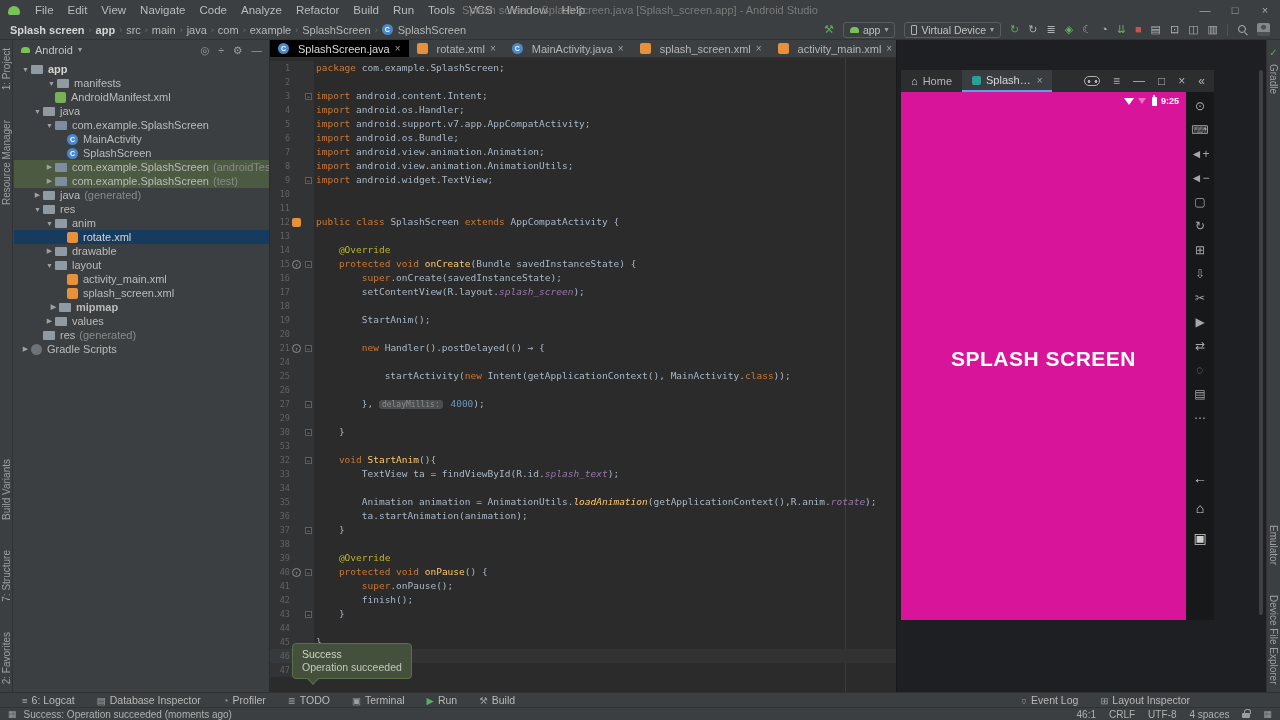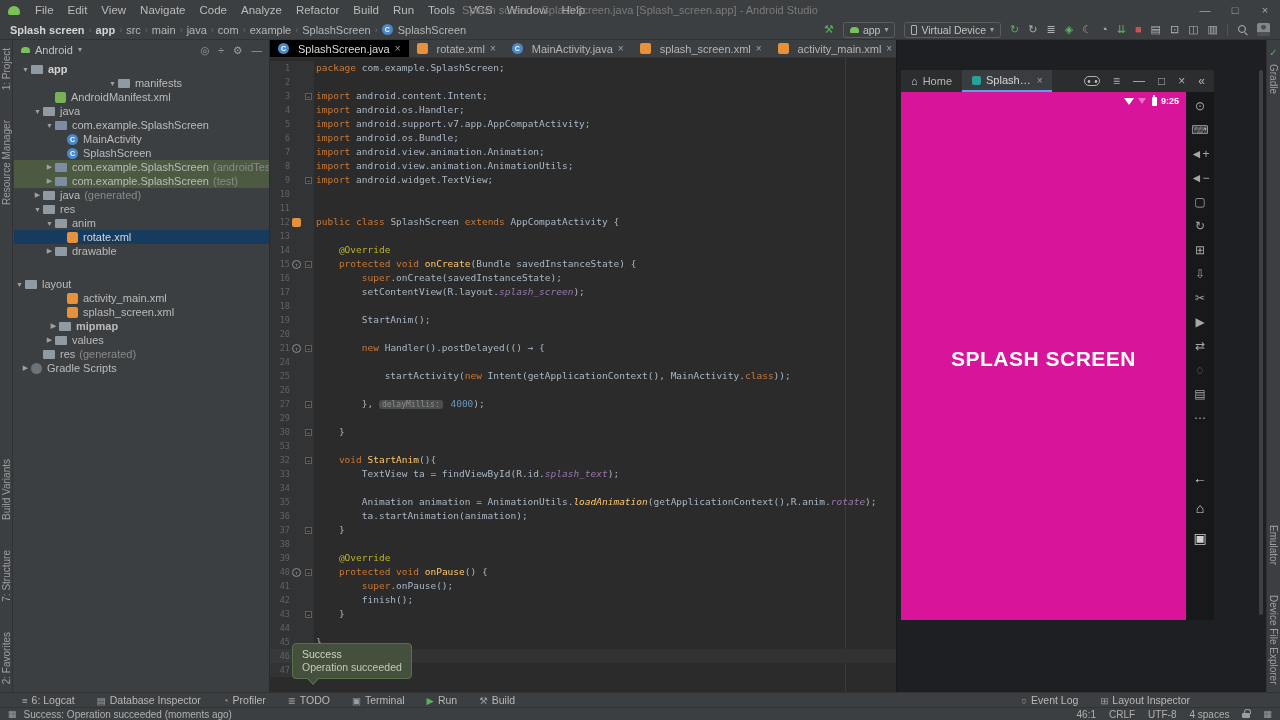--- a/index.html
+++ b/index.html
@@ -273,21 +273,21 @@
           <span>⚙</span>
           <span>—</span>
         </span>
     </div>
     <div class="tree">
         <div class="trow" style="padding-left: 6px;">
           <span class="tarrow">▼</span>
           <span class="ticon i-folder"></span>
           <span class="tlabel bold">app</span>
         </div>
-        <div class="trow" style="padding-left: 6px; justify-content: center;">
+        <div class="trow" style="padding-left: 32px;">
           <span class="tarrow">▼</span>
           <span class="ticon i-folder"></span>
           <span class="tlabel">manifests</span>
         </div>
         <div class="trow" style="padding-left: 30px;">
           <span class="tarrow"></span>
           <span class="ticon i-axml-g"></span>
           <span class="tlabel">AndroidManifest.xml</span>
         </div>
         <div class="trow" style="padding-left: 18px;">
@@ -341,21 +341,21 @@
         <div class="trow selected" style="padding-left: 42px;">
           <span class="tarrow"></span>
           <span class="ticon i-axml-o"></span>
           <span class="tlabel">rotate.xml</span>
         </div>
         <div class="trow" style="padding-left: 30px; align-items: center;">
           <span class="tarrow">▶</span>
           <span class="ticon i-folder"></span>
           <span class="tlabel">drawable</span>
         </div>
-        <div class="trow" style=" margin-top: 19px;">
+        <div class="trow" style="padding-left: 30px;">
           <span class="tarrow">▼</span>
           <span class="ticon i-folder"></span>
           <span class="tlabel">layout</span>
         </div>
         <div class="trow" style="padding-left: 42px;">
           <span class="tarrow"></span>
           <span class="ticon i-axml-o"></span>
           <span class="tlabel">activity_main.xml</span>
         </div>
         <div class="trow" style="padding-left: 42px;">

